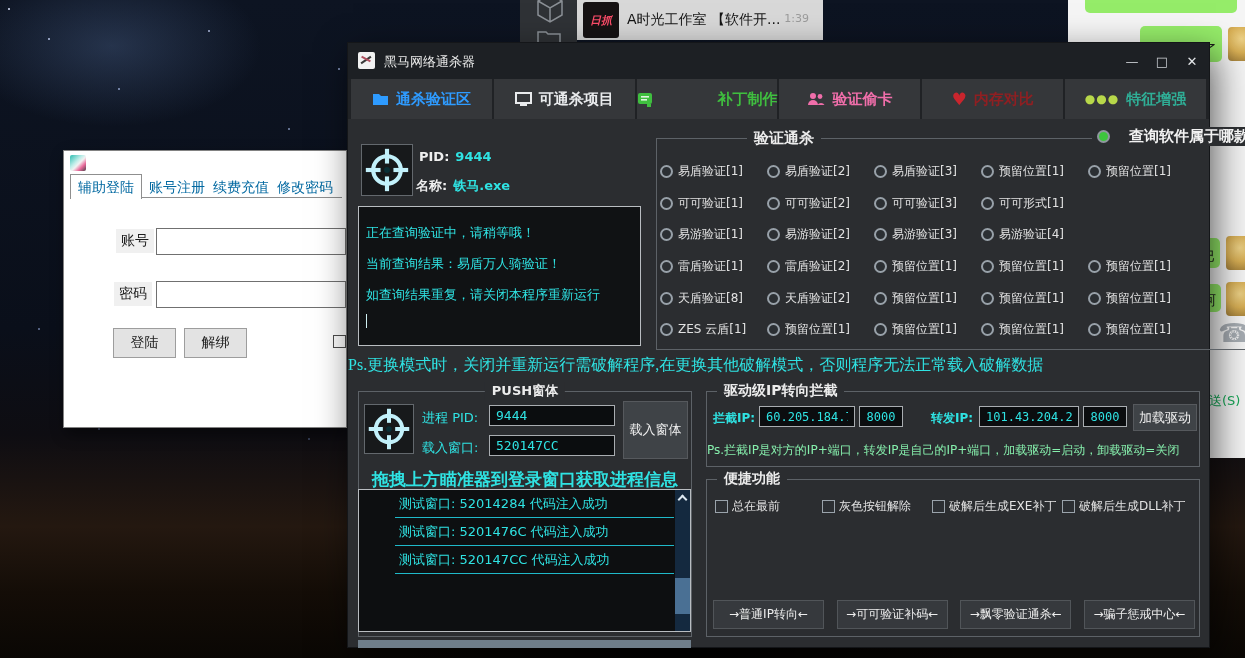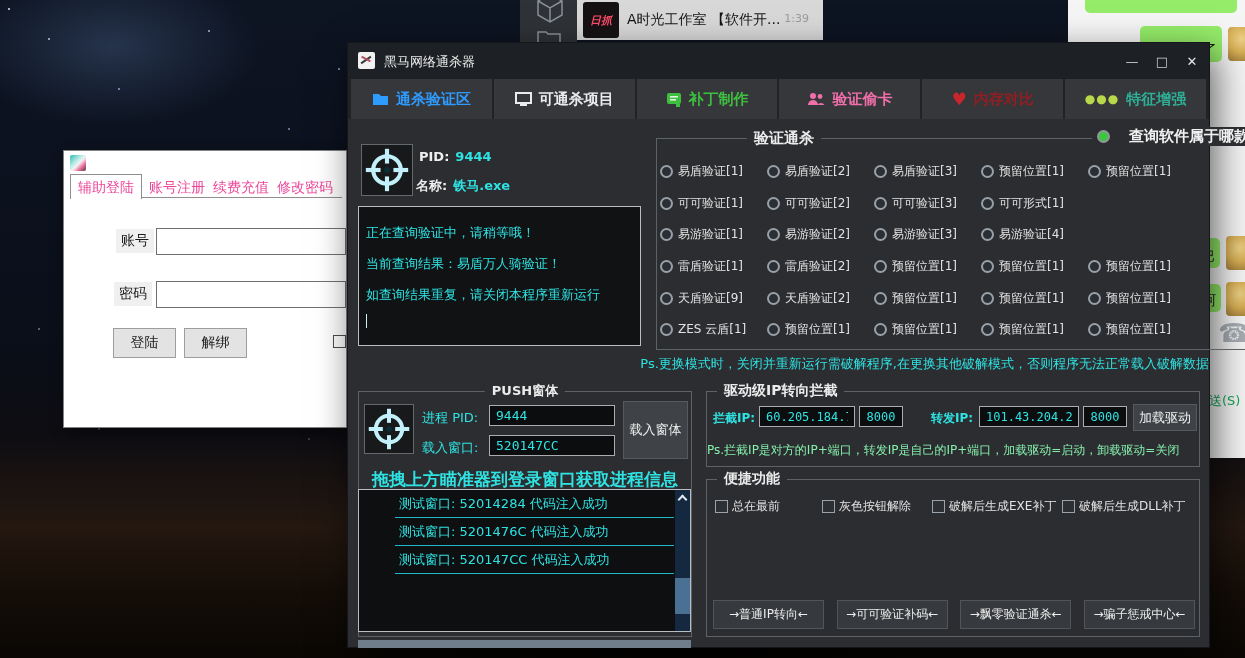--- a/index.html
+++ b/index.html
@@ -44,21 +44,21 @@
     background:radial-gradient(circle at 40% 35%, #ecd187 0%, #d7ae54 45%, #8a6a2f 100%); }
   .wx-phone { position:absolute; color:#a7adb3; font-size:26px; }
   .wx-send { position:absolute; color:#18a858; font-size:13px; }
 
   
   .login-win { left:63px; top:150px; width:284px; height:278px; background:#fff;
     border:1px solid #828282; box-shadow:3px 6px 14px rgba(0,0,0,.45); }
   .login-icon { position:absolute; left:6px; top:4px; width:16px; height:16px; border-radius:2px;
     background: linear-gradient(135deg,#2dbcb0 0%,#bfeee9 40%,#f2f2f2 55%,#e86a9a 75%,#4a3f48 100%); }
   .login-tabs { position:absolute; left:6px; top:23px; width:272px; height:24px;
-    border-bottom:1px solid #8f8f8f; font-size:14px; color:#ec4899; }
+    border-bottom:1px solid #8f8f8f; font-size:14px; color:#0369a1; }
   .login-tab { position:absolute; top:3px; height:22px; padding:2px 7px 0 7px; }
   .login-tab.active { top:0; height:25px; background:#fff; border:1px solid #8f8f8f;
     border-bottom:none; padding-top:4px; }
   .login-label { position:absolute; background:#f0f0f0; color:#1c1c1c; font-size:14px; padding:3px 5px; }
   .login-input { position:absolute; height:27px; background:#fff; border:1px solid #707070; }
   .login-btn { position:absolute; width:63px; height:30px; background:#e3e3e3; border:1px solid #9d9d9d;
     font-size:14px; color:#1c1c1c; display:flex; align-items:center; justify-content:center; }
   .login-checkbox { position:absolute; left:269px; top:184px; width:13px; height:13px;
     background:#fff; border:1px solid #4d4d4d; }
 
@@ -73,21 +73,21 @@
   .title-icon b { position:absolute; left:3px; top:6px; width:10px; height:2px; background:#b05060;
     transform:rotate(28deg); }
   .title-text { position:absolute; left:36px; top:10px; color:#e9e9e9; font-size:13px; }
   .win-controls { position:absolute; right:10px; top:0; height:36px; display:flex; align-items:center; gap:16px; }
   .win-ctl { color:#c9cdd1; font-size:13px; width:14px; text-align:center; cursor:default; }
 
   .tabbar { position:absolute; left:0; top:36px; width:100%; height:40px; background:#202225;
     display:flex; gap:2px; padding:0 3px; }
   .tab { flex:1; background:#35373a; display:flex; align-items:center; justify-content:center;
     gap:7px; font-size:15px; font-weight:bold; }
-  .tab-c0 { color:#2e9bff; } .tab-c1 { color:#e9ebed; } .tab-c2 { color:#3fbf3f; }
+  .tab-c0 { color:#2e9bff; } .tab-c1 { color:#e9ebed; } .tab-c2 { color:#3fbf3f;justify-content:space-between; }
   .tab-c3 { color:#f06eaa; } .tab-c4 { color:#8f1f22; } .tab-c5 { color:#2fae96; }
   .heart-glyph { color:#c9252d; font-size:17px; font-weight:normal; }
   .dots-glyph { color:#b8d84a; font-size:12px; letter-spacing:1px; }
 
   .target-box { position:absolute; left:13px; top:101px; width:52px; height:52px;
     background:#17191b; border:1px solid #63686d; }
   .kv-line { position:absolute; color:#efefef; font-size:13px; font-weight:bold; }
   .cyan { color:#2fe3e3; }
   .kv-line .val { font-weight:bold; margin-left:6px; }
 
@@ -107,22 +107,22 @@
   .query-label { color:#f2f2f2; font-size:15px; font-weight:bold; white-space:nowrap; }
   .radio-icon { display:inline-block; width:13px; height:13px; border-radius:50%;
     border:2px solid #98a1a9; background:#2b2f33; flex:none; }
   .radio-icon.on { background:#3ec53e; border-color:#8f979e; }
   .verify-grid { position:absolute; left:3px; top:17px; display:grid;
     grid-template-columns:repeat(5,107px); grid-auto-rows:31.6px;text-align:center; }
   .radio-cell { display:flex; align-items:center; gap:5px; }
   .radio-cell .radio-label { color:#e2e2e2; font-size:12px; white-space:nowrap; }
   .blank { visibility:hidden; }
 
-  .mode-note { position:absolute; left:0; top:312px; width:100%; text-align:right;
-    color:#2fe3e3; font-size:13px; white-space:nowrap; }
+  .mode-note { position:absolute; left:0; top:312px; width:100%; text-align:left;
+    color:#2fe3e3; font-size:16px; white-space:nowrap;font-family:Liberation Serif, serif; }
 
   .push-group { left:10px; top:348px; width:334px; height:246px; }
   .push-title { left:50%; transform:translateX(-50%); font-size:13px; }
   .cross-box { position:absolute; left:5px; top:12px; width:50px; height:50px;
     background:#17191b; border:1px solid #63686d; }
   .push-label { position:absolute; color:#2fe3e3; font-size:13px; white-space:nowrap; }
   .dark-input { position:absolute; background:#0b0d0f; border:1px solid #a9adb1; color:#2fe3e3;
     font-size:13px; font-family:"DejaVu Sans Mono", monospace; padding:0 6px; outline:none; }
   .center-txt { text-align:center; }
   .load-btn { position:absolute; left:264px; top:9px; width:65px; height:58px; background:#3f4347;
@@ -403,21 +403,21 @@
             <span class="radio-label">预留位置[1]</span>
           </span>
 
           <span class="radio-cell">
             <span class="radio-icon"></span>
             <span class="radio-label">预留位置[1]</span>
           </span>
 
           <span class="radio-cell">
             <span class="radio-icon"></span>
-            <span class="radio-label">天盾验证[9]</span>
+            <span class="radio-label">天盾验证[8]</span>
           </span>
 
           <span class="radio-cell">
             <span class="radio-icon"></span>
             <span class="radio-label">天盾验证[2]</span>
           </span>
 
           <span class="radio-cell">
             <span class="radio-icon"></span>
             <span class="radio-label">预留位置[1]</span>

